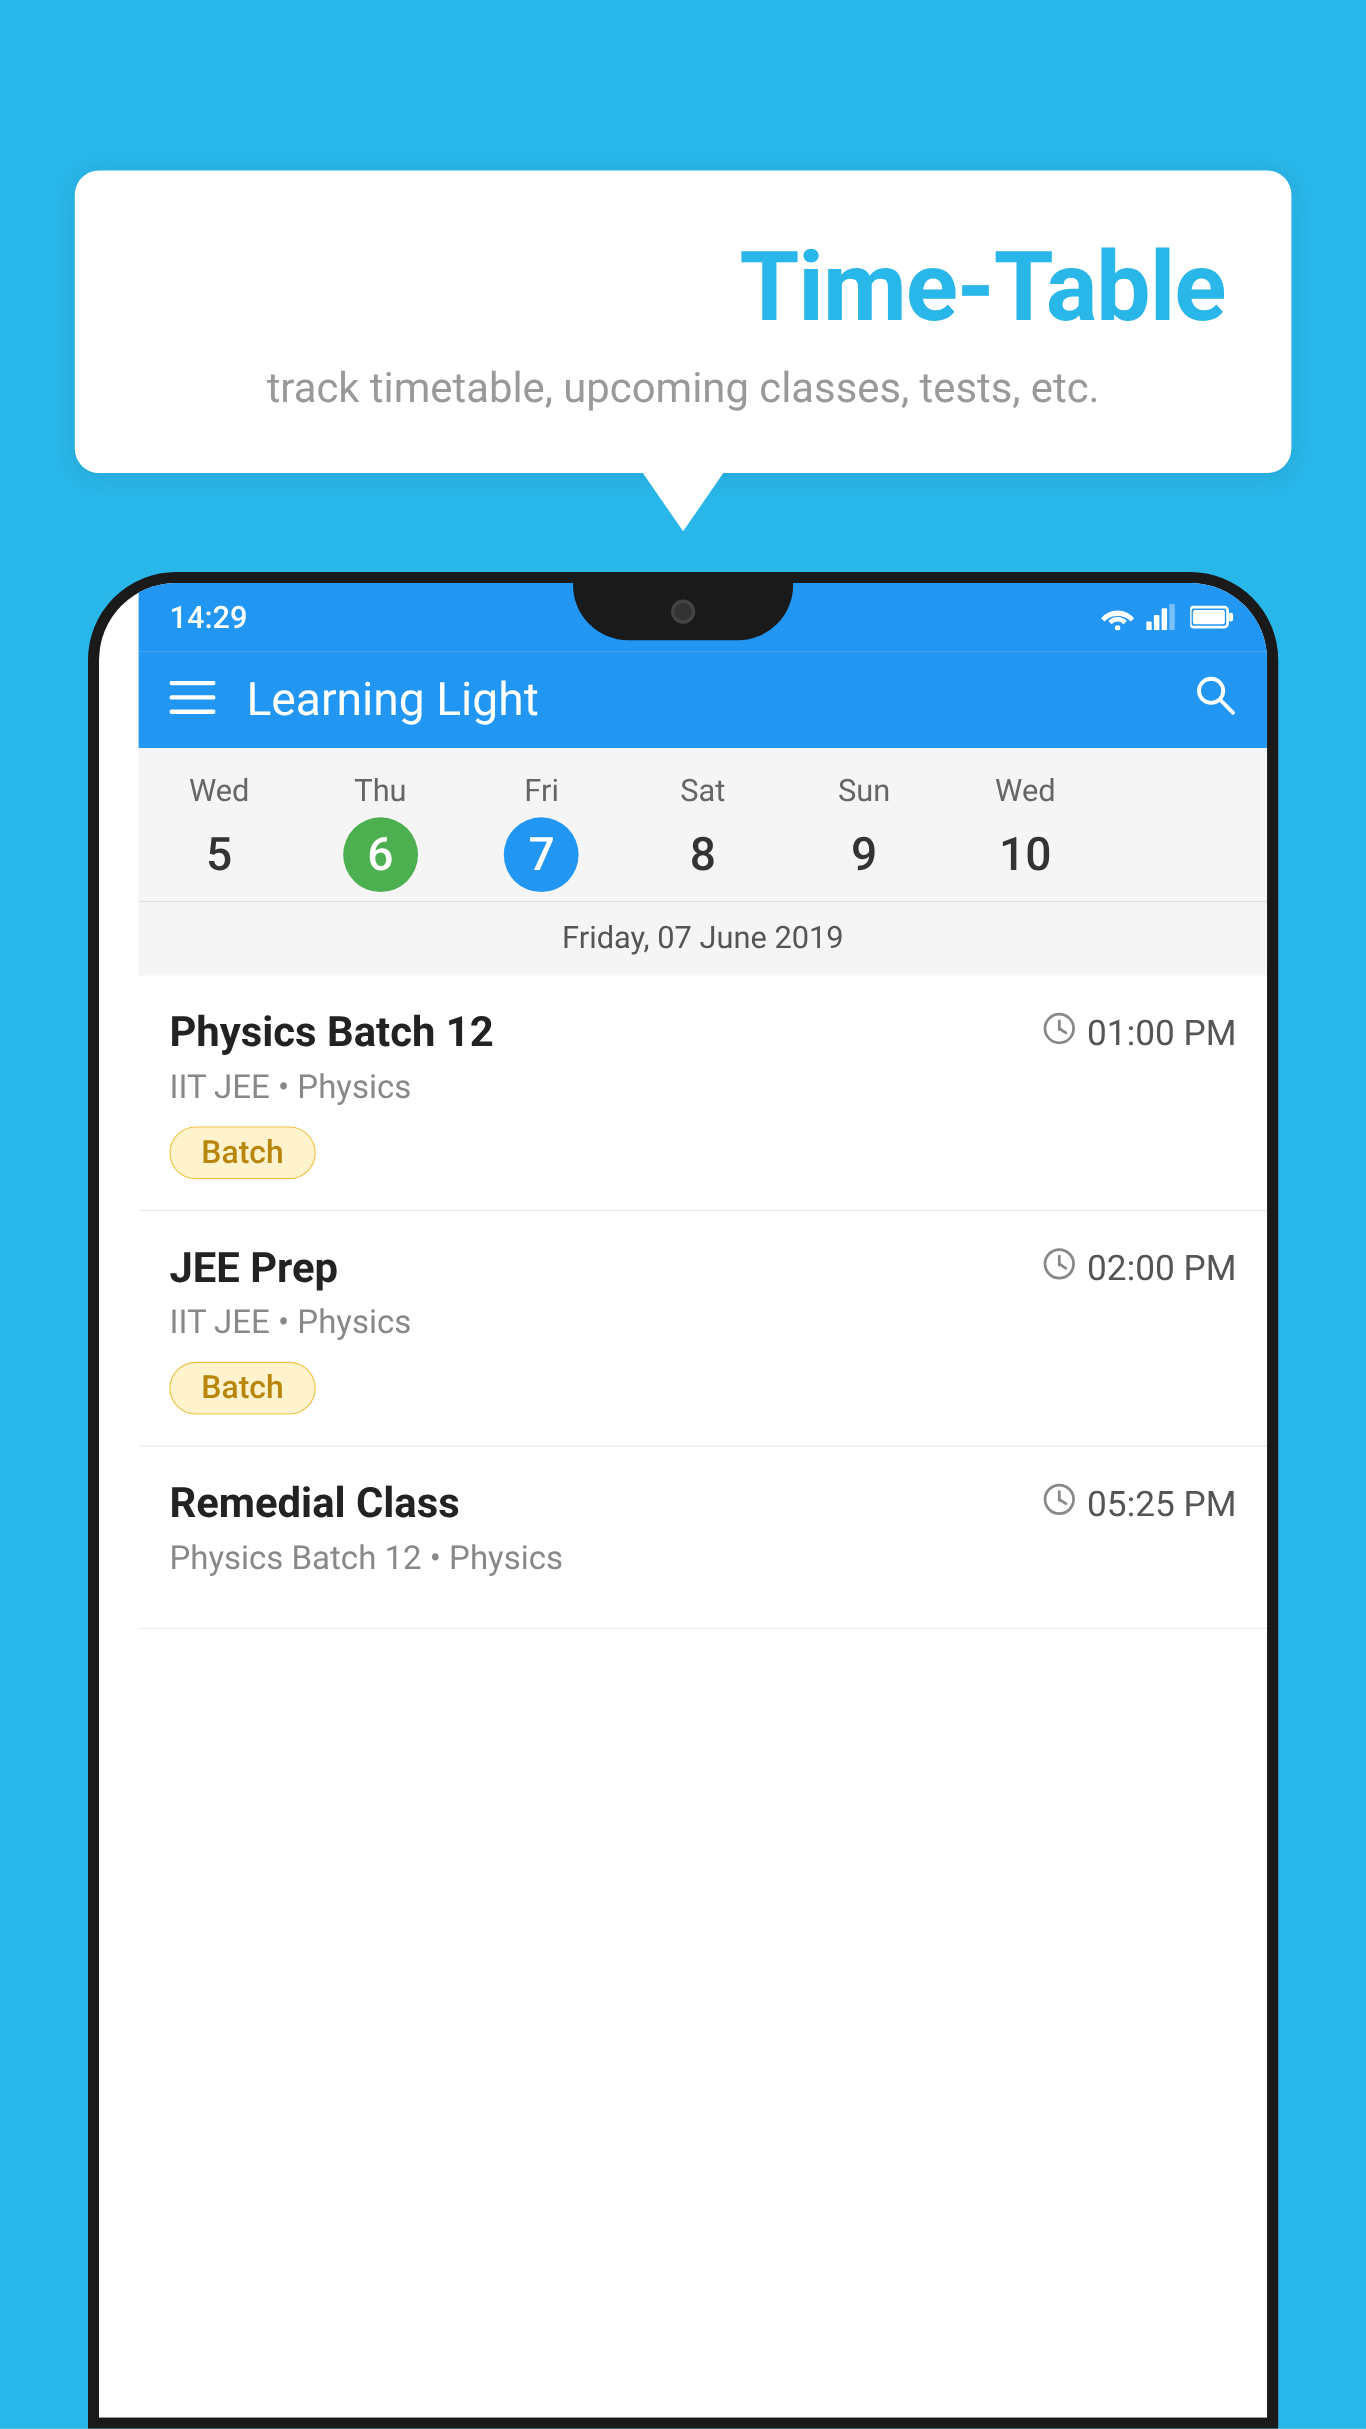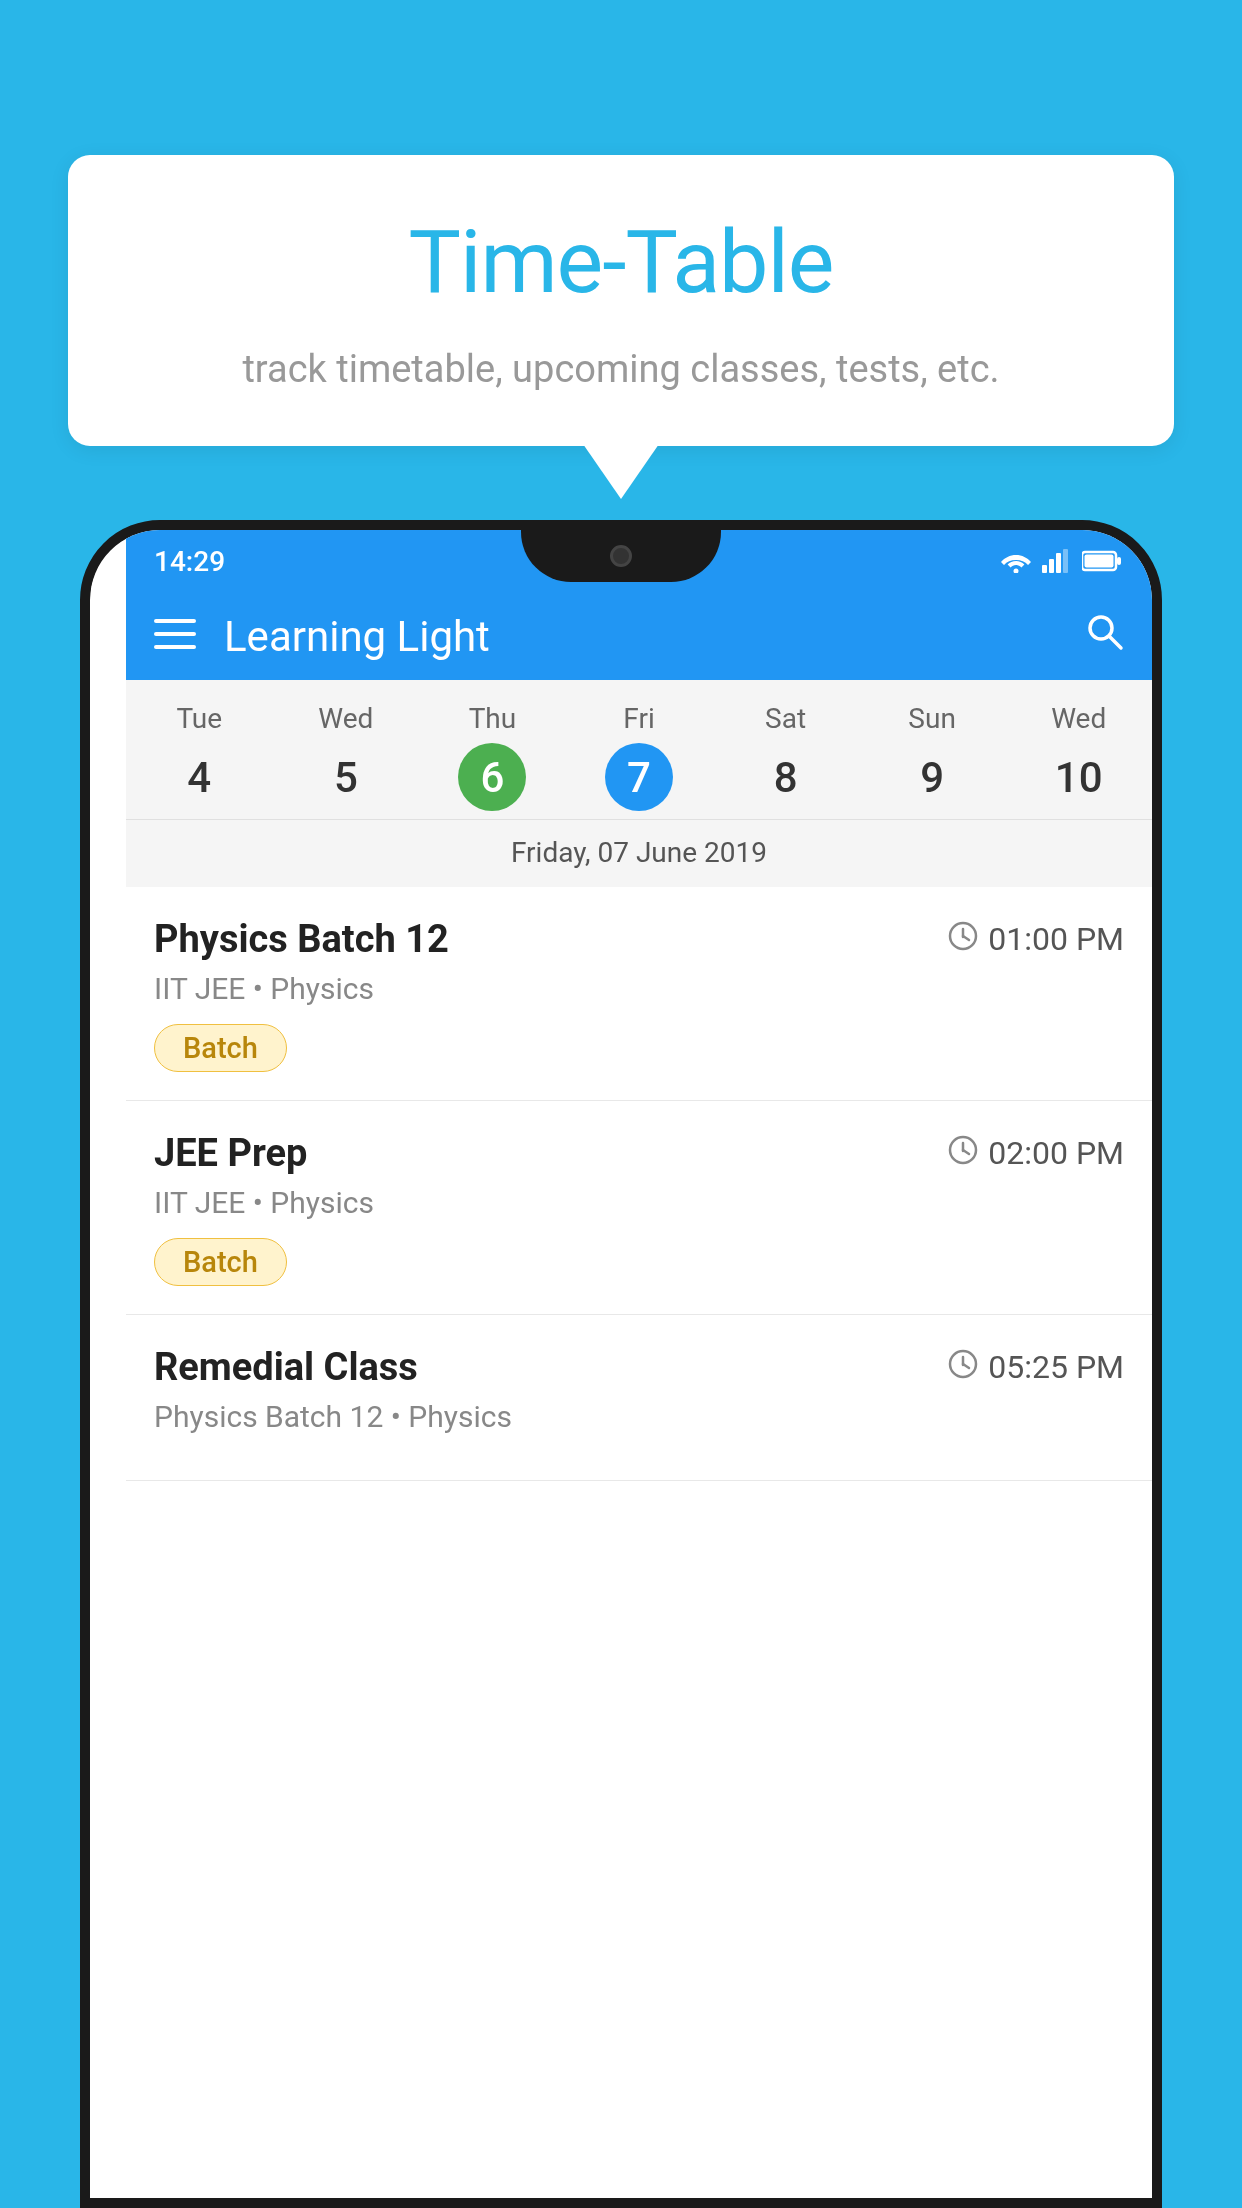--- a/index.html
+++ b/index.html
@@ -29,24 +29,25 @@
       background: white;
       border-radius: 22px;
       padding: 55px 60px 55px 60px;
       text-align: center;
       width: 100%;
       box-shadow: 0 4px 20px rgba(0,0,0,0.08);
     }
 
     .speech-bubble-title {
       font-size: 88px;
-      font-weight: 400;
+      font-weight: 700;
       color: #29B6E8;
-      margin-bottom: 34px;
+      margin-bottom: 18px;
       letter-spacing: -1px;
+      text-align: right;
     }
 
     .speech-bubble-subtitle {
       font-size: 38px;
       color: #999;
       font-weight: 400;
     }
 
     .speech-bubble-arrow {
       width: 0;
@@ -380,24 +381,20 @@
         <div class="app-bar-search">
           <svg width="40" height="40" viewBox="0 0 40 40" fill="none">
             <circle cx="17" cy="17" r="11" stroke="white" stroke-width="3.5"></circle>
             <line x1="26" y1="26" x2="37" y2="37" stroke="white" stroke-width="3.5" stroke-linecap="round"></line>
           </svg>
         </div>
       </div>
 
       <div class="calendar-strip">
         <div class="calendar-days">
-          <div class="day-col">
-            <div class="day-name">Tue</div>
-            <div class="day-number">4</div>
-          </div>
           <div class="day-col">
             <div class="day-name">Wed</div>
             <div class="day-number">5</div>
           </div>
           <div class="day-col">
             <div class="day-name">Thu</div>
             <div class="day-number today">6</div>
           </div>
           <div class="day-col">
             <div class="day-name">Fri</div>

